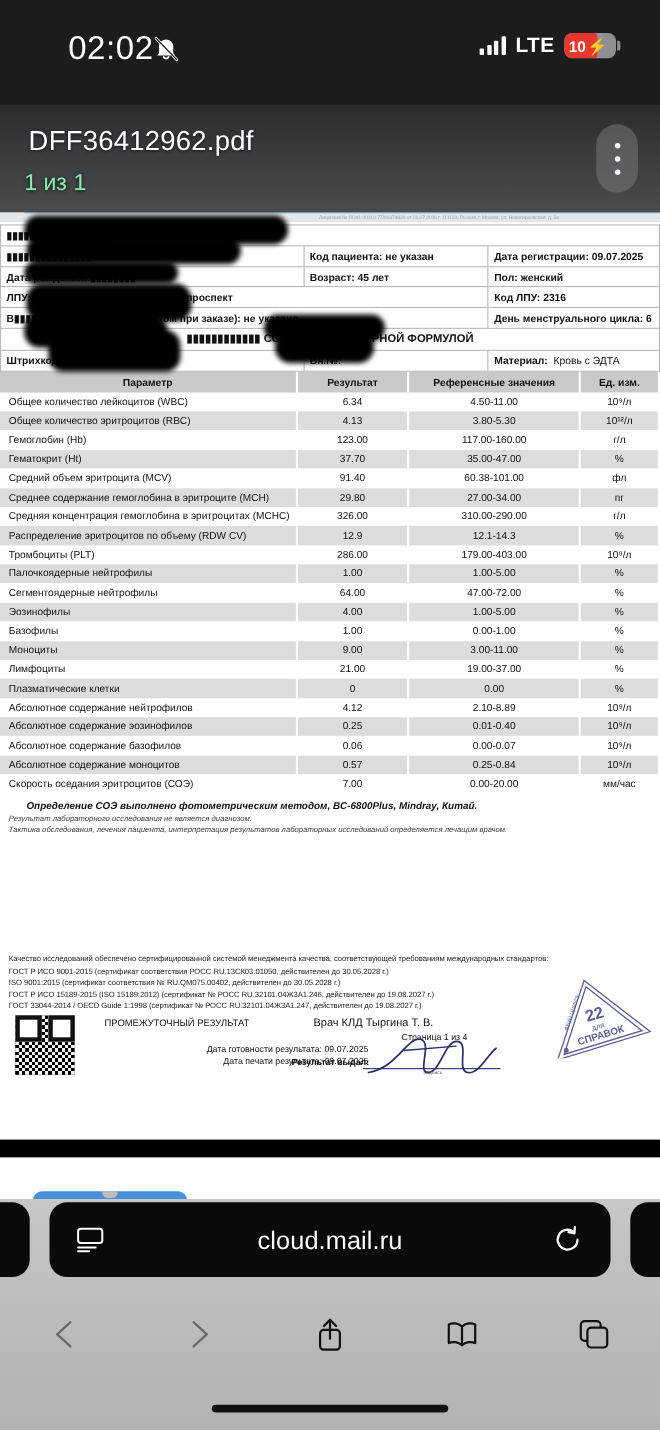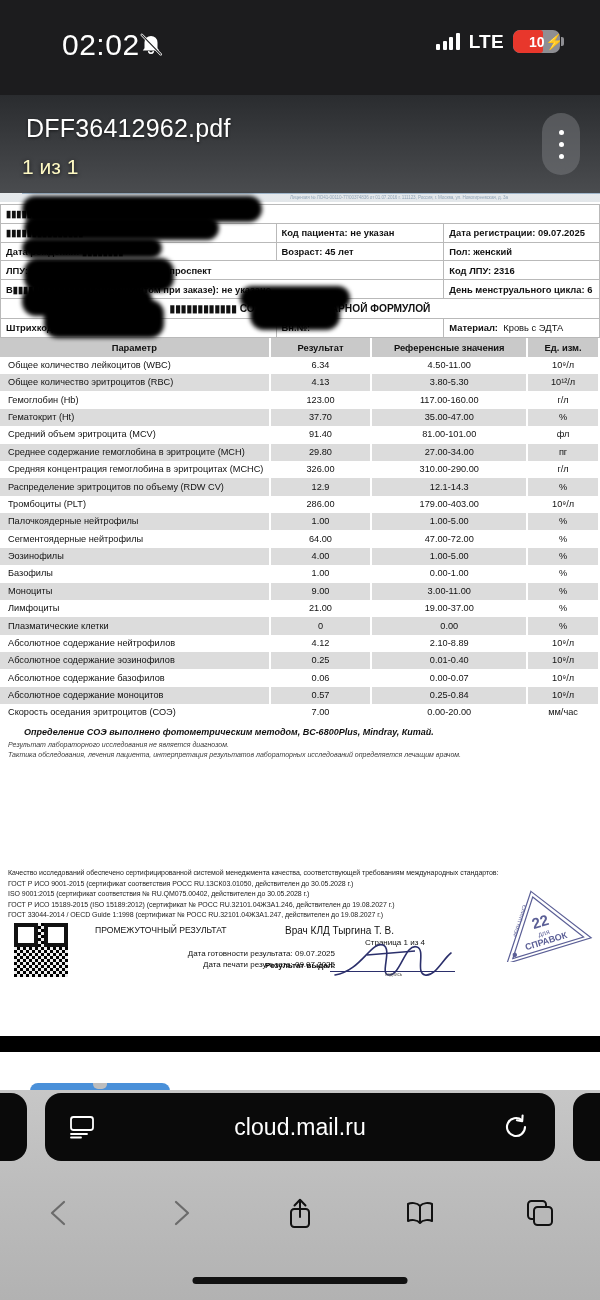--- a/index.html
+++ b/index.html
@@ -18,31 +18,31 @@
   .bars{ display:flex; align-items:flex-end; gap:2.5px; height:17px; }
   .bars i{ display:block; width:4px; background:#fff; border-radius:1px; }
   .bars i:nth-child(1){height:6px}.bars i:nth-child(2){height:9px}
   .bars i:nth-child(3){height:13px}.bars i:nth-child(4){height:17px}
   .lte{ color:#fff; font-size:19px; font-weight:600; letter-spacing:.3px; }
   .battery{ position:relative; width:47px; height:23px; border-radius:7px;
     background:#8e8e93; display:flex; align-items:center; overflow:hidden; }
   .battery .fill{ position:absolute; left:0; top:0; height:100%; width:30px;
     background:#e8372c; border-radius:7px 3px 3px 7px; }
   .battery .lvl{ position:relative; color:#fff; font-size:14px; font-weight:700;
-    margin-left:16px; z-index:2; }
+    margin-left:4px; z-index:2; }
   .battery .bolt{ position:relative; z-index:2; color:#fff; font-size:15px; margin-left:1px; }
   .batt-tip{ width:3px; height:9px; background:#8e8e93; border-radius:0 2px 2px 0; margin-left:1px; }
 
   
   .viewer-top{ position:absolute; left:0; top:95px; width:600px; height:98px;
     background:linear-gradient(180deg,#2a2c2f 0%, #3c3e41 55%, #4a4c4f 100%); z-index:4;
     pointer-events:none; }
   .pdf-title{ position:absolute; left:26px; top:114px; color:#fff; font-size:25px;
     font-weight:400; letter-spacing:.2px; z-index:6; text-shadow:0 1px 3px rgba(0,0,0,.6); }
-  .page-badge{ position:absolute; left:22px; top:155px; color:#fef9c3; font-size:21px;
+  .page-badge{ position:absolute; left:22px; top:155px; color:#86efac; font-size:21px;
     font-weight:400; z-index:6; text-shadow:0 1px 4px rgba(0,0,0,.75); }
   .kebab{ position:absolute; right:20px; top:113px; width:38px; height:62px;
     border-radius:19px; background:rgba(120,122,126,.52); z-index:7;
     display:flex; flex-direction:column; align-items:center; justify-content:center; gap:7px; }
   .kebab span{ width:5px; height:5px; border-radius:50%; background:#fff; display:block; }
 
   
   .page{ position:absolute; left:0; top:140px; width:600px; height:900px;
     background:#fff; z-index:2; overflow:hidden; }
 
@@ -271,21 +271,21 @@
           </tr>
           <tr>
             <td class="name">Гематокрит (Ht)</td>
             <td class="val">37.70</td>
             <td class="ref">35.00-47.00</td>
             <td class="unit">%</td>
           </tr>
           <tr>
             <td class="name">Средний объем эритроцита (MCV)</td>
             <td class="val">91.40</td>
-            <td class="ref">81.00-101.00</td>
+            <td class="ref">60.38-101.00</td>
             <td class="unit">фл</td>
           </tr>
           <tr>
             <td class="name">Среднее содержание гемоглобина в эритроците (MCH)</td>
             <td class="val">29.80</td>
             <td class="ref">27.00-34.00</td>
             <td class="unit">пг</td>
           </tr>
           <tr>
             <td class="name">Средняя концентрация гемоглобина в эритроцитах (MCHC)</td>

